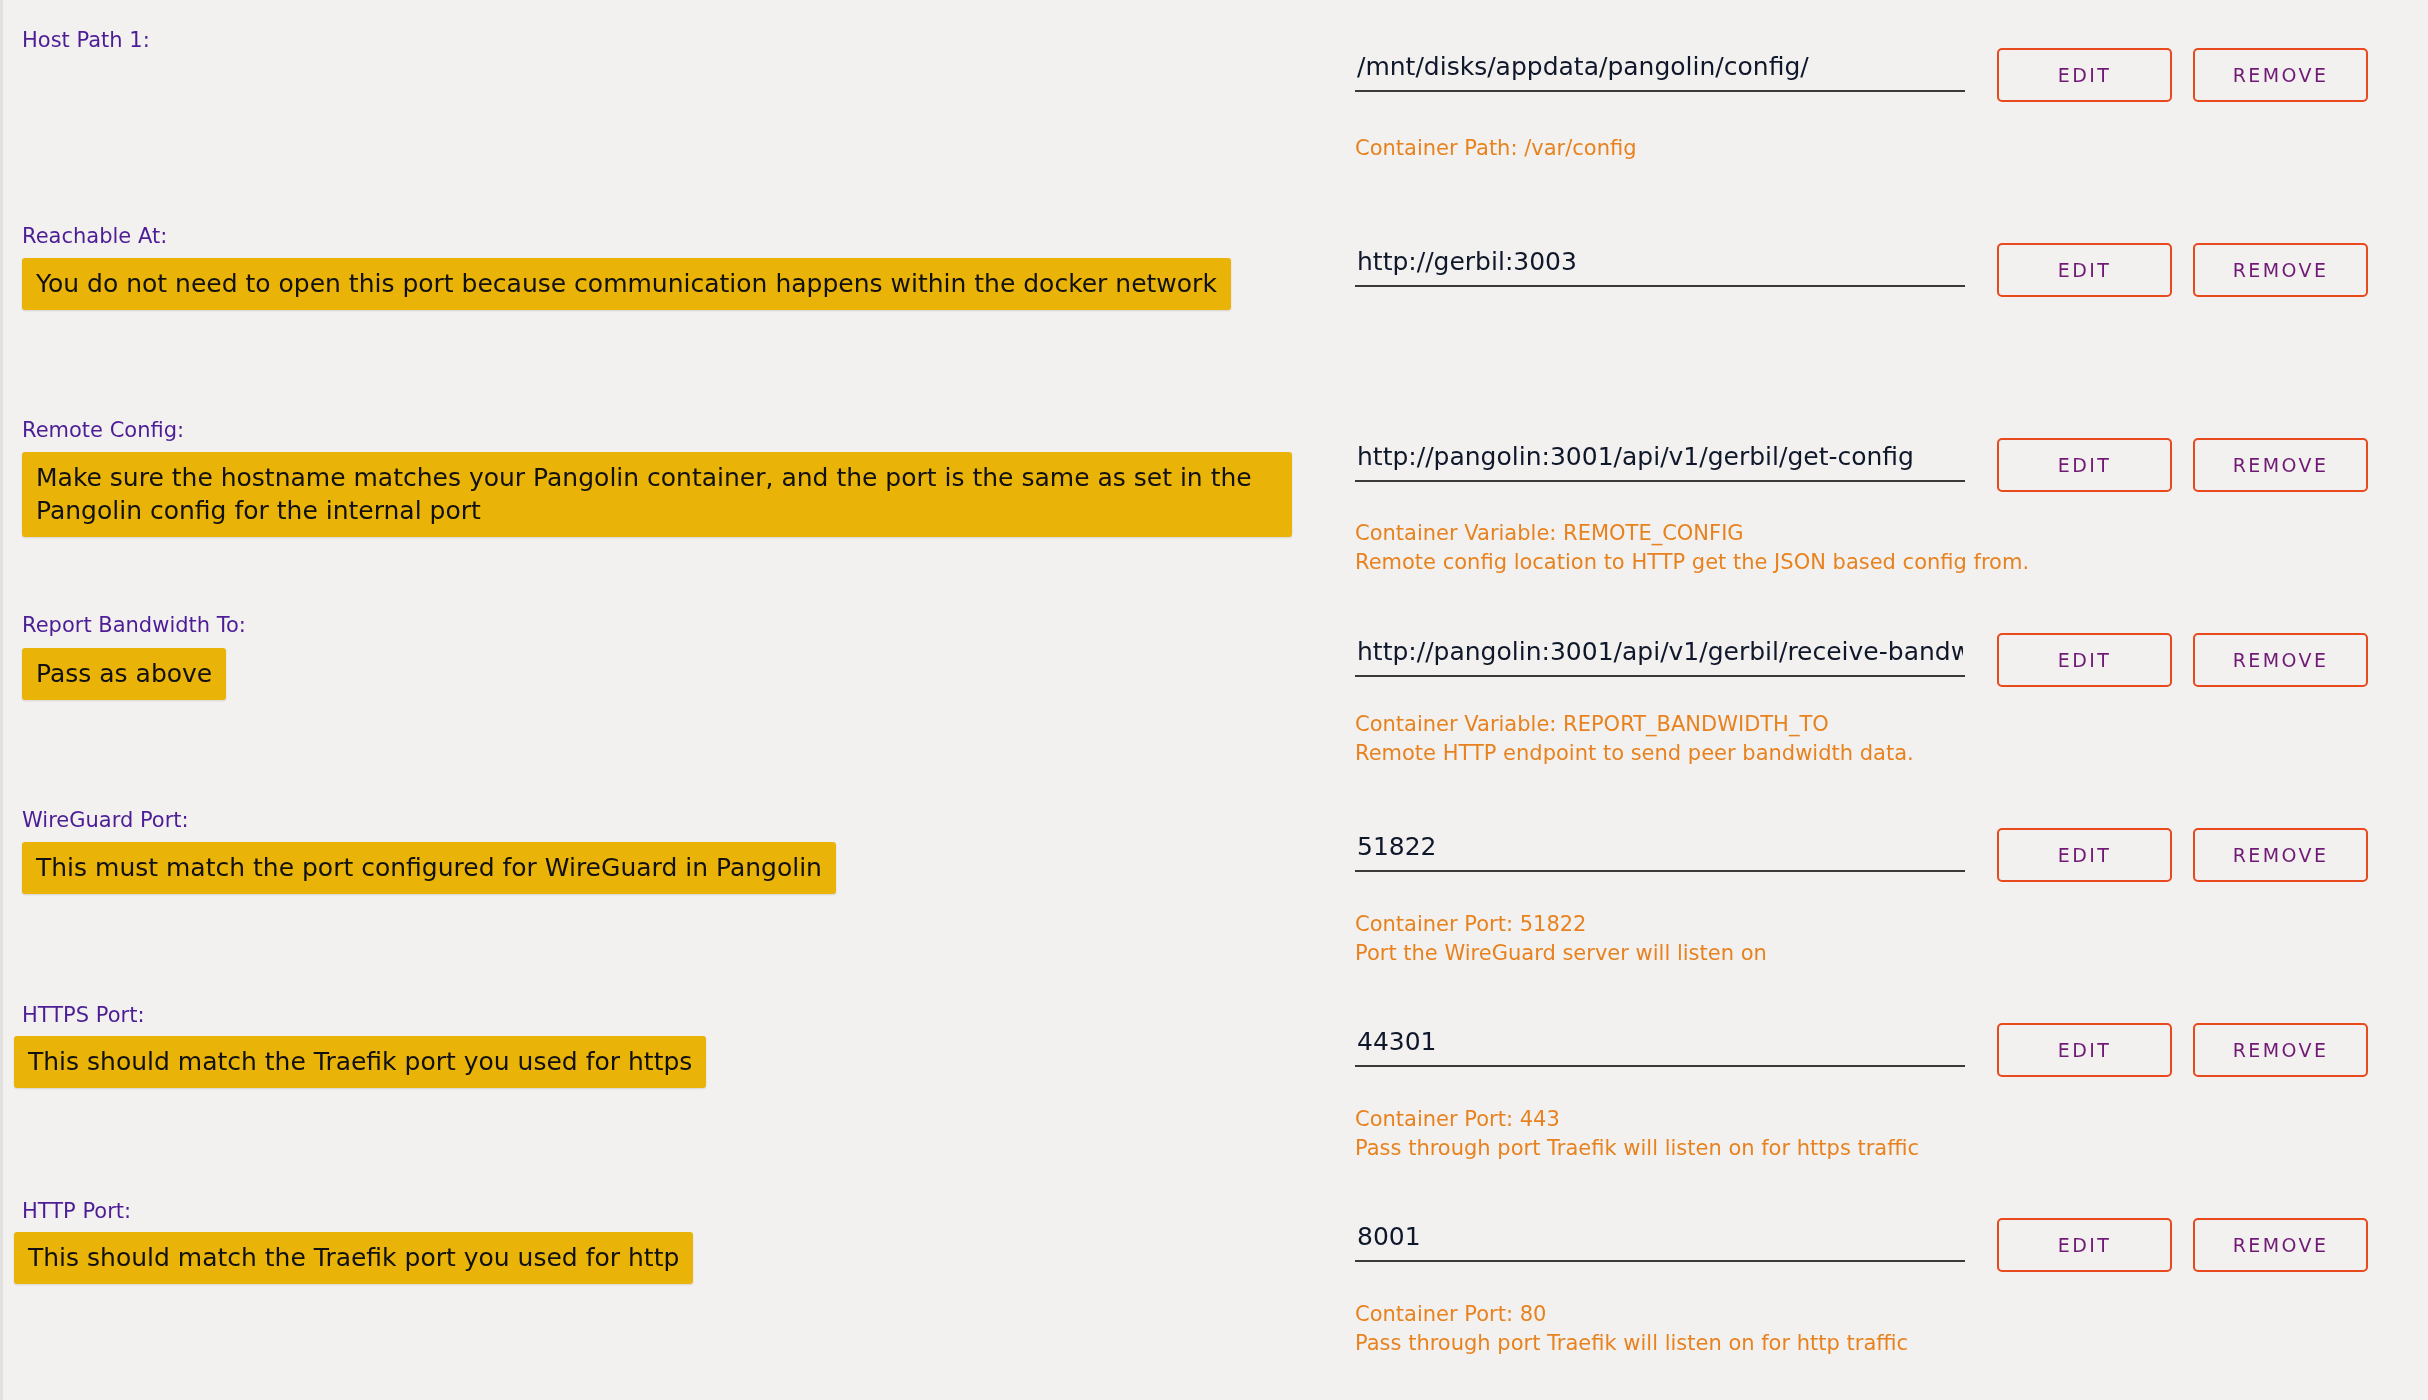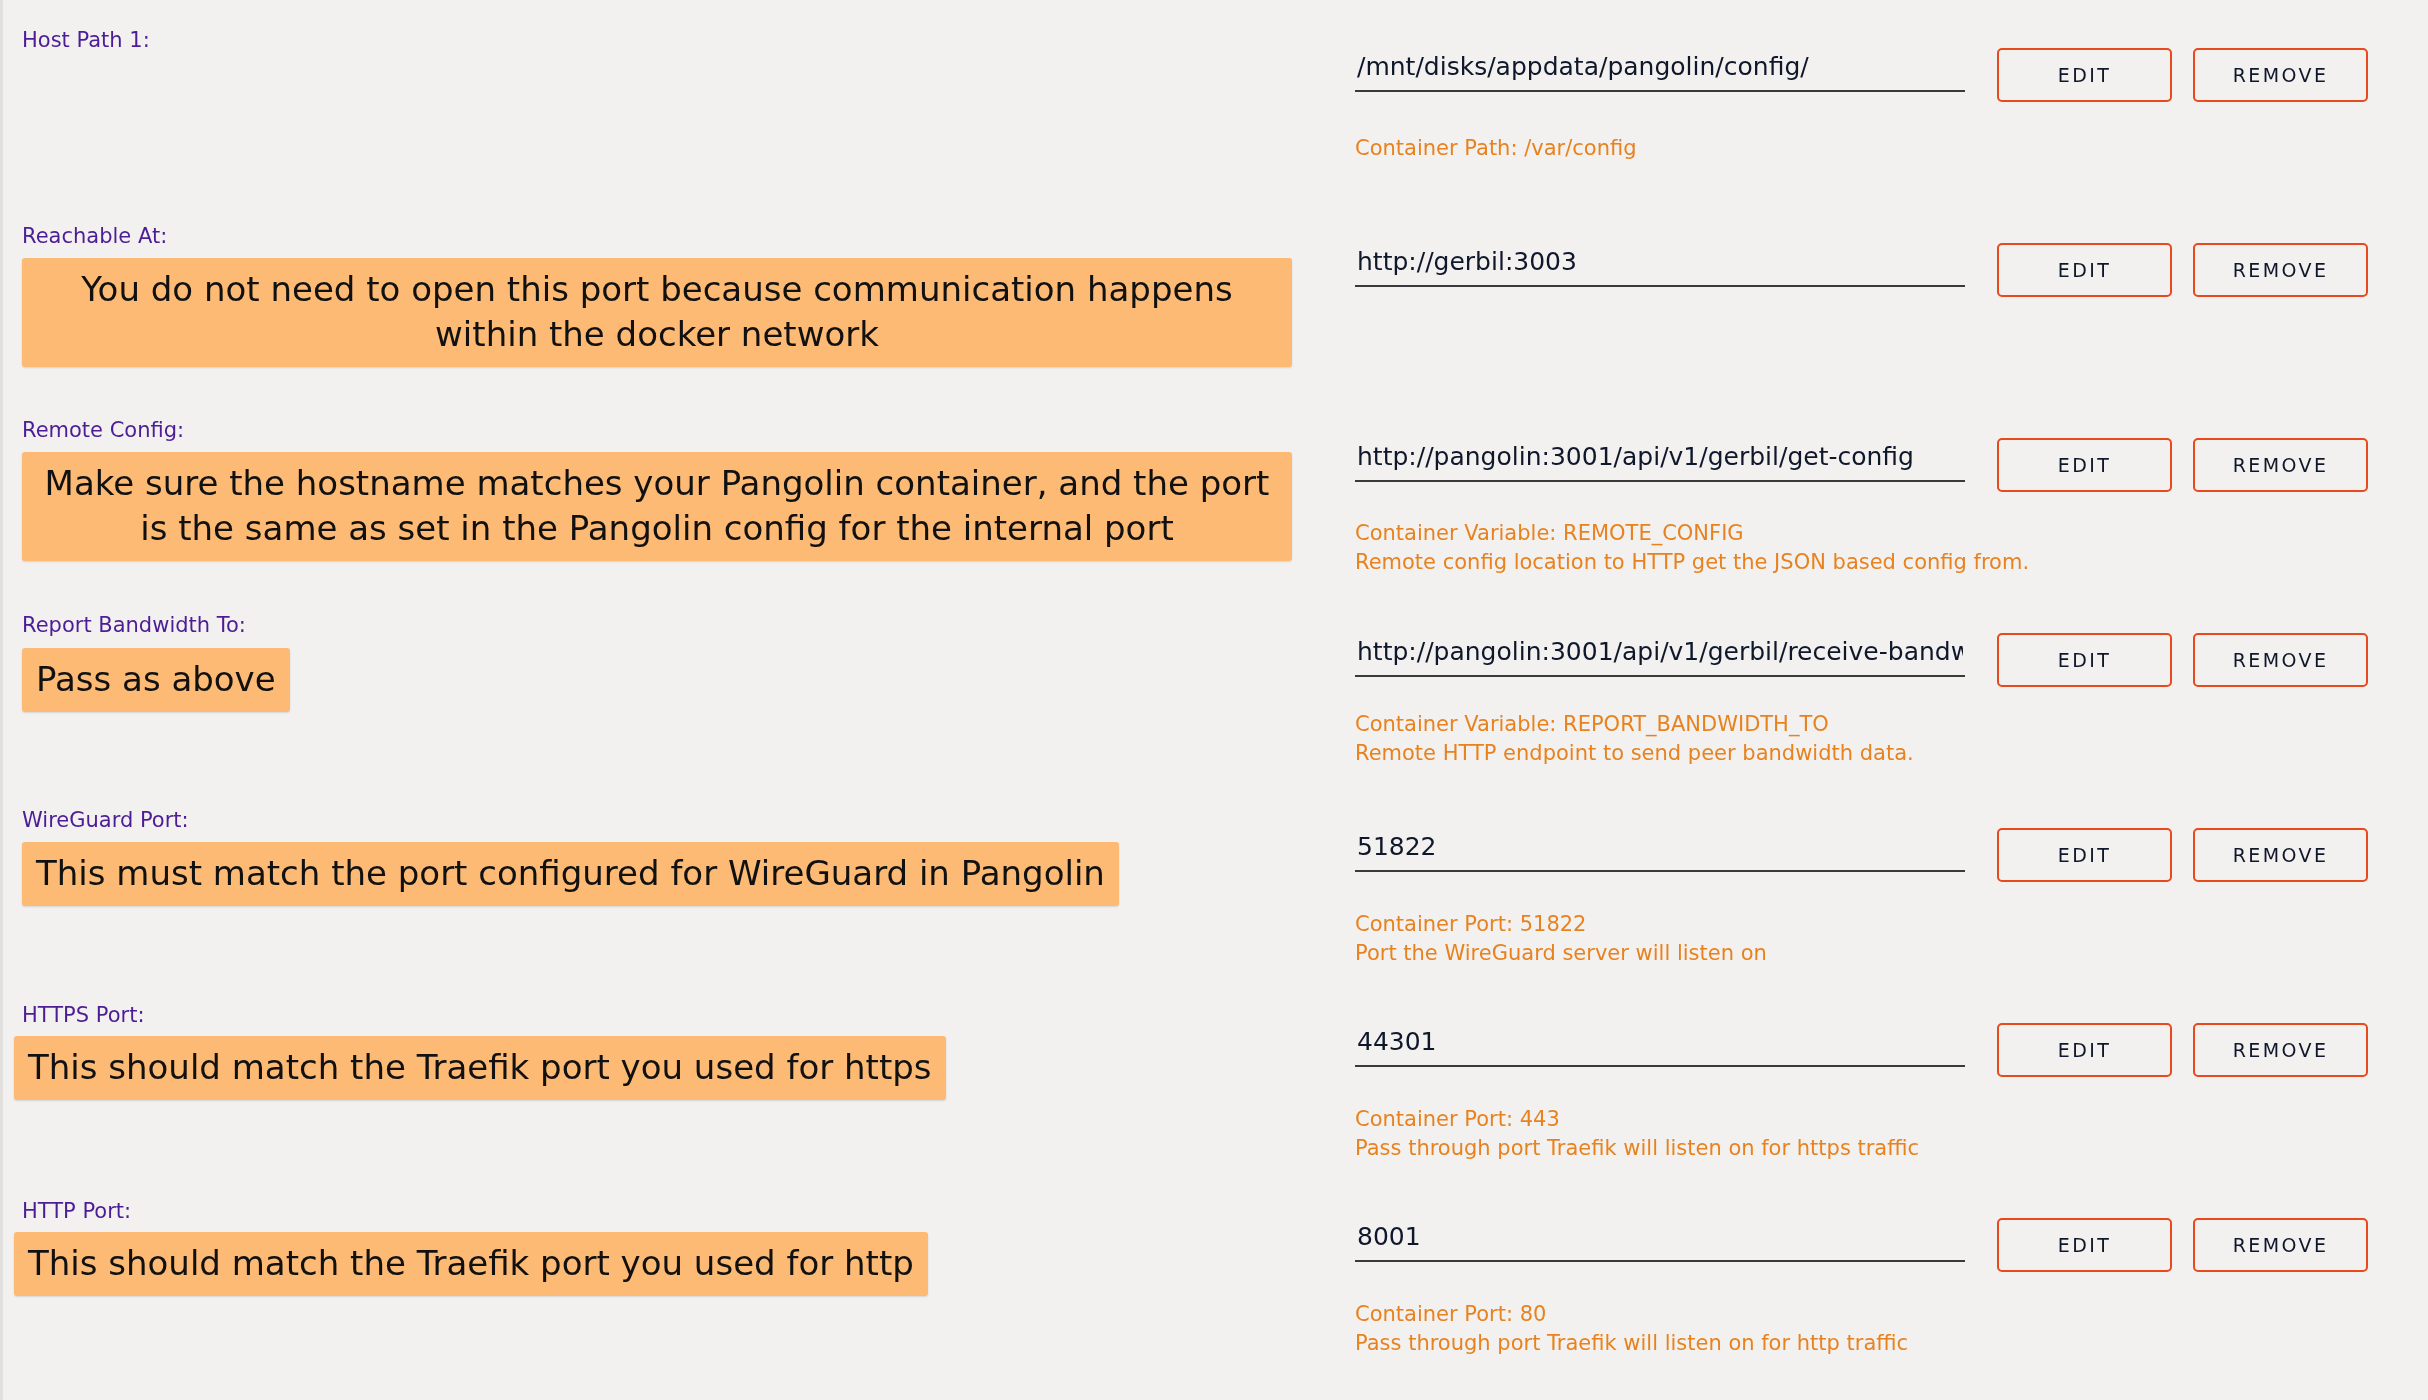--- a/index.html
+++ b/index.html
@@ -37,30 +37,29 @@
     position: absolute;
     left: 22px;
     font-size: 21px;
     color: #4c1d95;
     white-space: nowrap;
   }
 
   .hint {
     position: absolute;
     left: 22px;
-    background: #fdba74;
+    background: #eab308;
     color: #111;
-    font-size: 34px;
+    font-size: 25px;
     line-height: 1.32;
     padding: 9px 14px 10px 14px;
     border-radius: 3px;
     box-shadow: 0 1px 2px rgba(0,0,0,0.12);
     max-width: 1270px;
     box-sizing: border-box;
-    text-align: center;
   }
 
   
   .field-wrap {
     position: absolute;
     left: 1355px;
     width: 610px;
   }
   .field-input {
     display: block;
@@ -87,21 +86,21 @@
   .meta .meta-line { display: block; }
 
   .btn {
     position: absolute;
     width: 175px;
     height: 54px;
     box-sizing: border-box;
     border: 2px solid #e8491d;
     border-radius: 5px;
     background: transparent;
-    color: #0f172a;
+    color: #701a75;
     font-family: "DejaVu Sans", "Liberation Sans", sans-serif;
     font-size: 19px;
     letter-spacing: 2.4px;
     font-weight: 500;
     cursor: pointer;
     display: flex;
     align-items: center;
     justify-content: center;
     padding: 0;
   }

